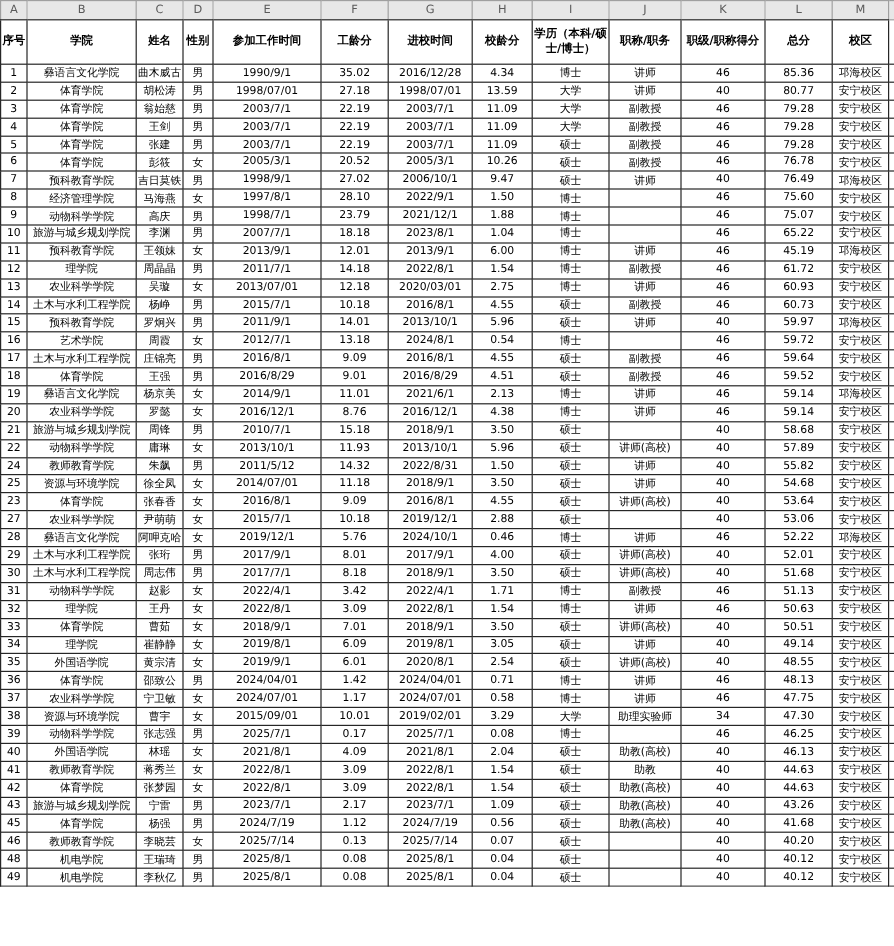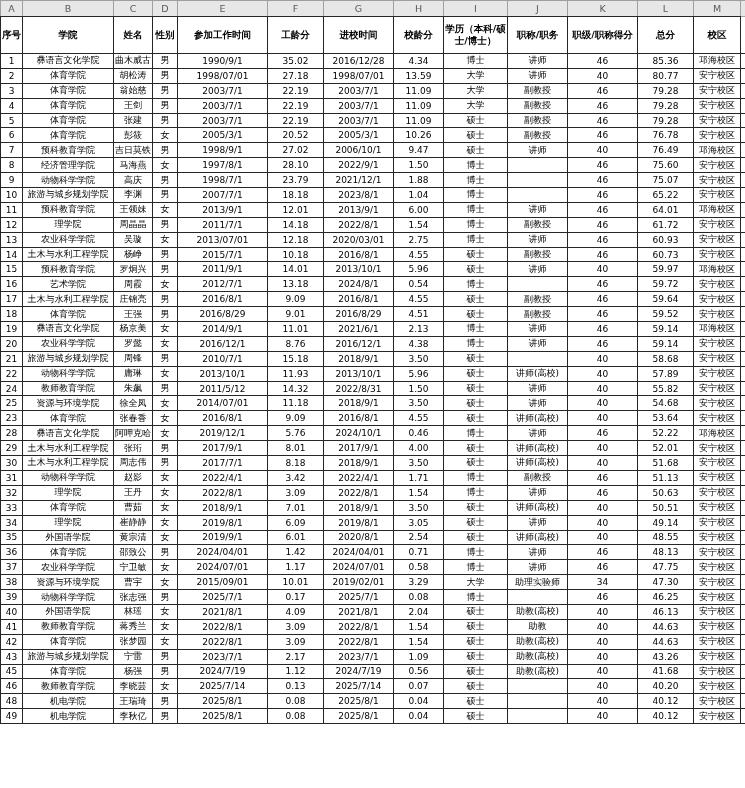--- a/index.html
+++ b/index.html
@@ -268,21 +268,21 @@
         <td>预科教育学院</td>
         <td>王领妹</td>
         <td>女</td>
         <td>2013/9/1</td>
         <td>12.01</td>
         <td>2013/9/1</td>
         <td>6.00</td>
         <td>博士</td>
         <td>讲师</td>
         <td>46</td>
-        <td>64.01</td>
+        <td>45.19</td>
         <td>邛海校区</td>
         <td></td>
       </tr>
       <tr>
         <td>12</td>
         <td>理学院</td>
         <td>周晶晶</td>
         <td>男</td>
         <td>2011/7/1</td>
         <td>14.18</td>
@@ -493,20 +493,36 @@
         <td>张春香</td>
         <td>女</td>
         <td>2016/8/1</td>
         <td>9.09</td>
         <td>2016/8/1</td>
         <td>4.55</td>
         <td>硕士</td>
         <td>讲师(高校)</td>
         <td>40</td>
         <td>53.64</td>
+        <td>安宁校区</td>
+        <td></td>
+      </tr>
+      <tr>
+        <td>27</td>
+        <td>农业科学学院</td>
+        <td>尹萌萌</td>
+        <td>女</td>
+        <td>2015/7/1</td>
+        <td>10.18</td>
+        <td>2019/12/1</td>
+        <td>2.88</td>
+        <td>硕士</td>
+        <td></td>
+        <td>40</td>
+        <td>53.06</td>
         <td>安宁校区</td>
         <td></td>
       </tr>
       <tr>
         <td>28</td>
         <td>彝语言文化学院</td>
         <td>阿呷克哈</td>
         <td>女</td>
         <td>2019/12/1</td>
         <td>5.76</td>

